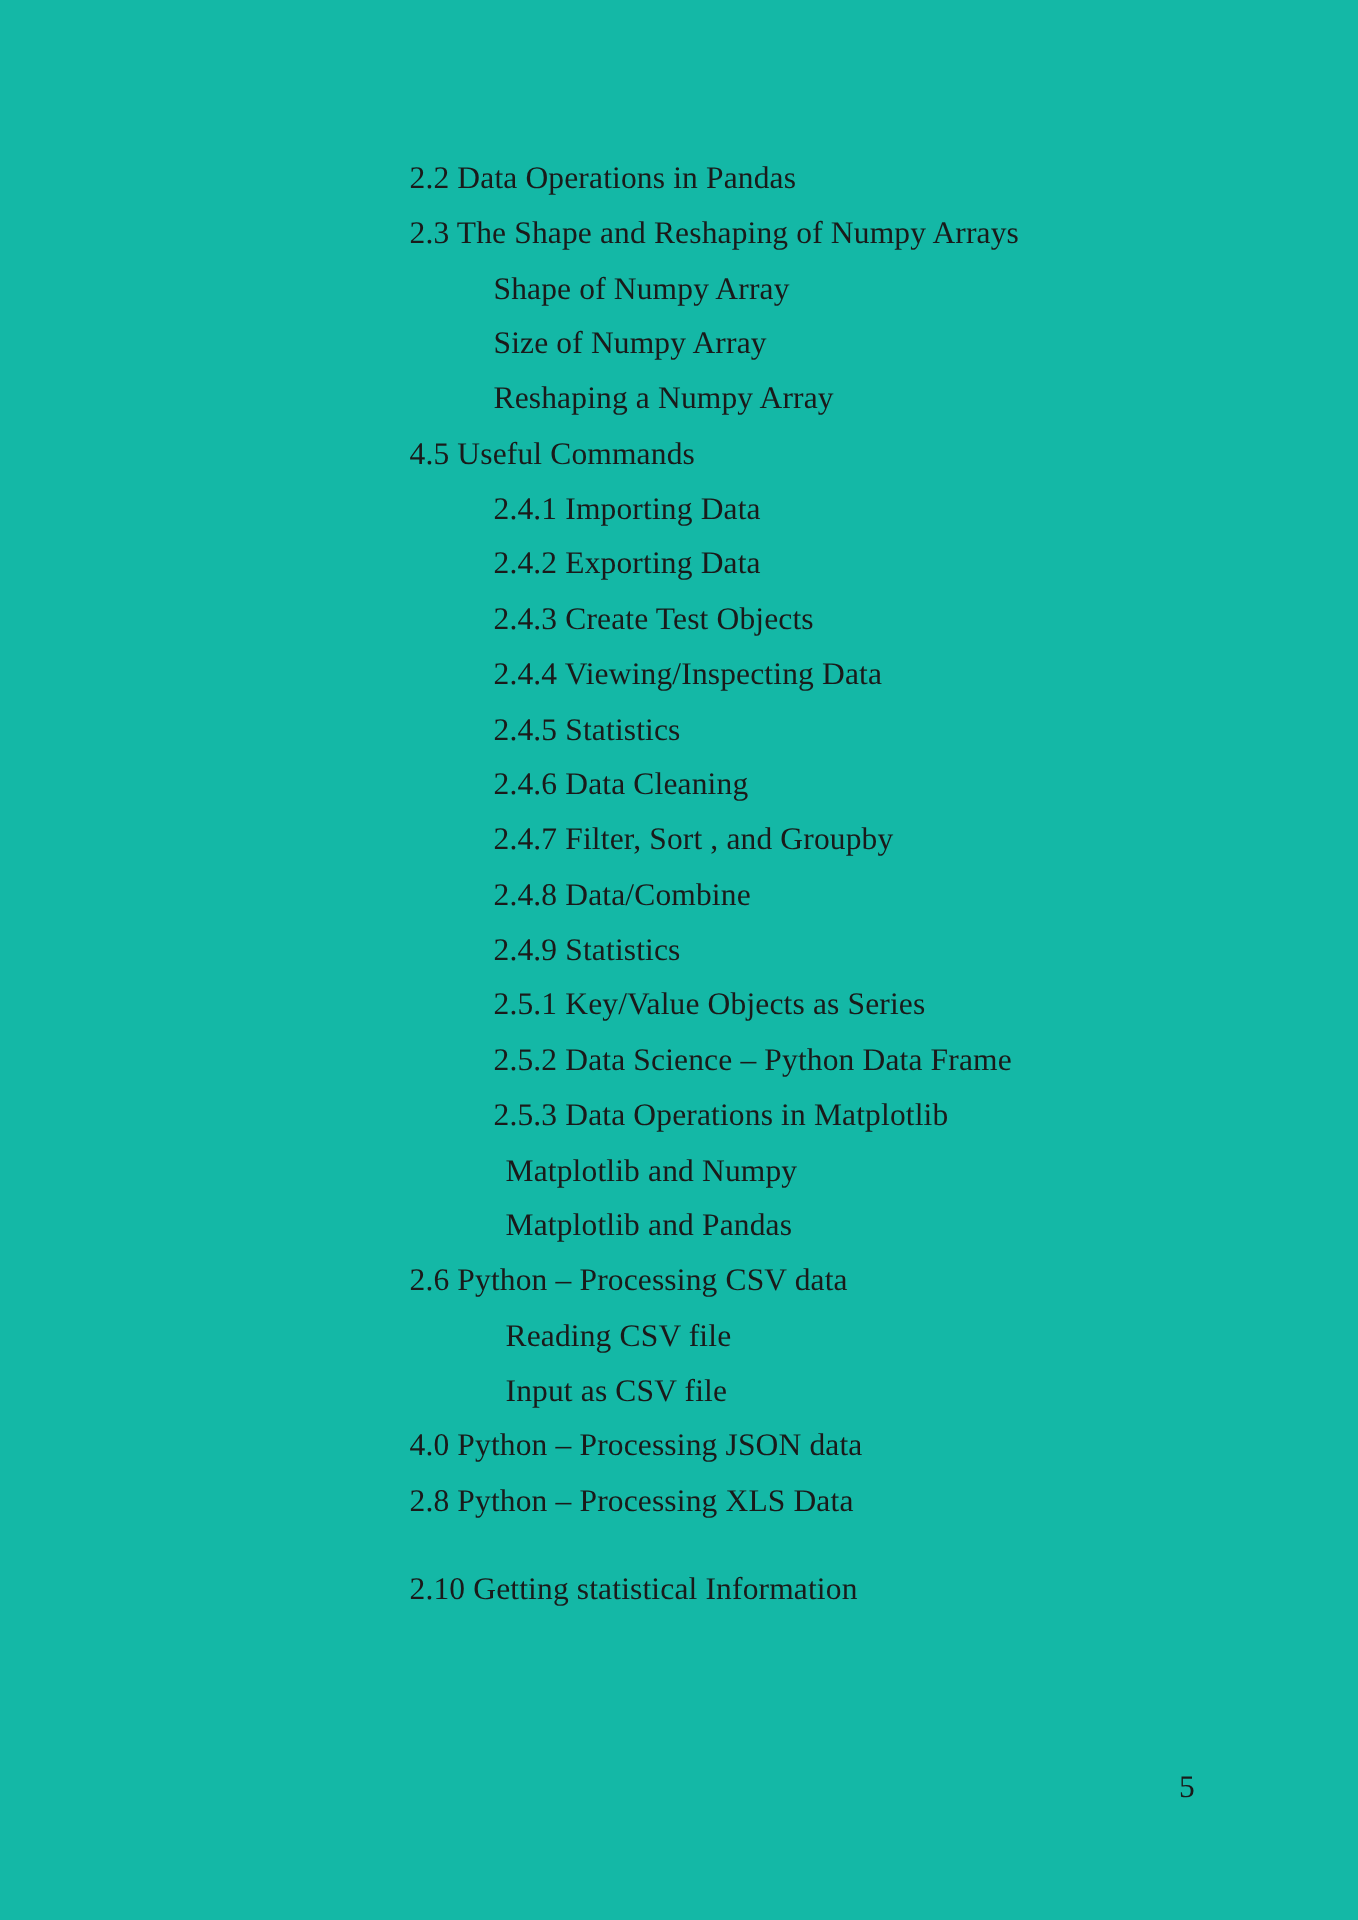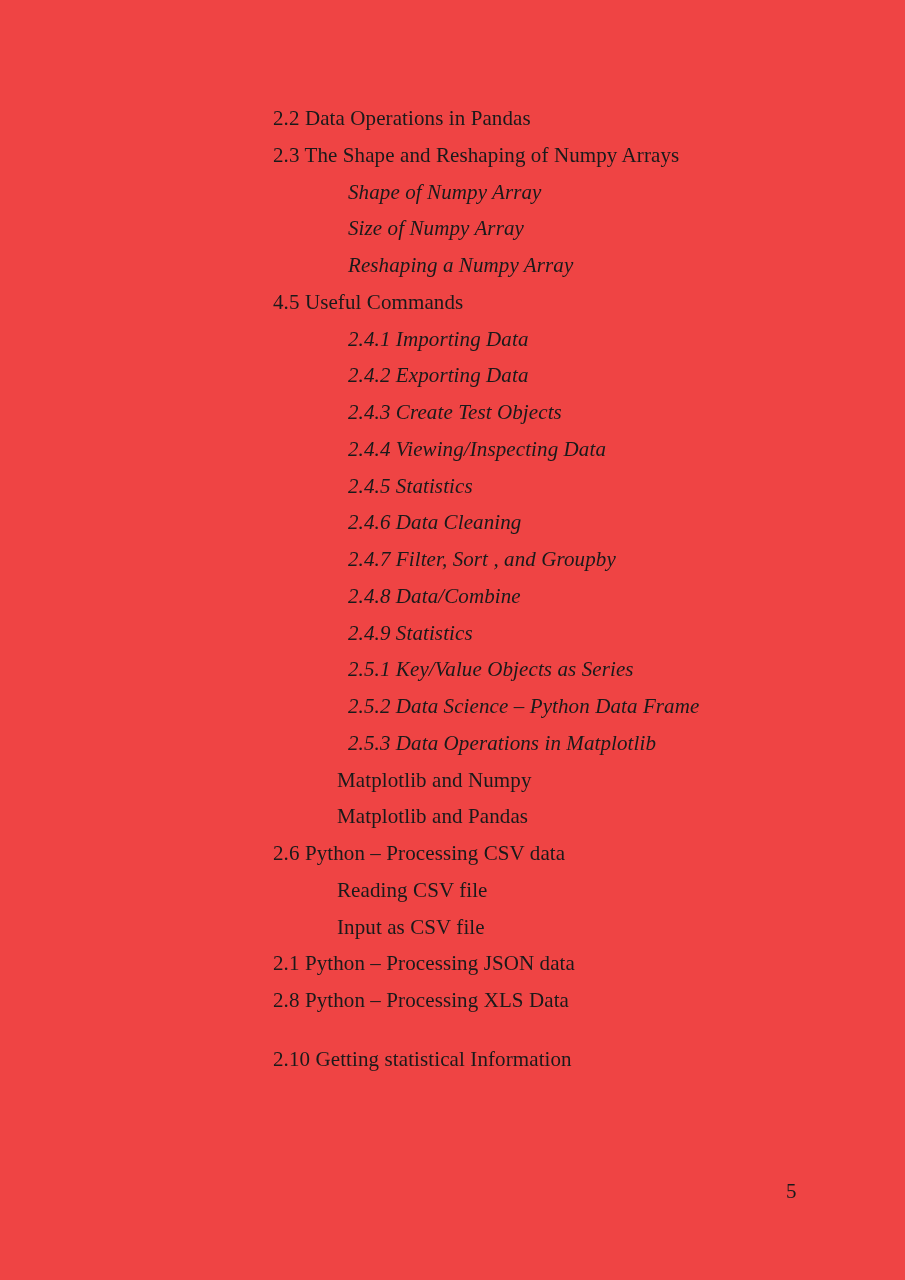--- a/index.html
+++ b/index.html
@@ -10,37 +10,37 @@
   body {
     width: 905px;
     height: 1280px;
     position: relative;
     overflow: hidden;
     font-family: "Liberation Serif", serif;
   }
   .page {
     position: absolute;
     inset: 0;
-    background: #ef4444;
+    background: #14b8a6;
   }
   .toc {
     position: absolute;
     top: 100px;
     left: 273px;
     right: 40px;
     font-size: 21px;
     line-height: 36.75px;
     color: #1a1a1a;
     letter-spacing: 0.1px;
   }
   .toc-line {
     white-space: nowrap;
   }
   .indent-1 { margin-left: 0; }
-  .indent-2 { margin-left: 75px; font-style: italic; }
+  .indent-2 { margin-left: 56px; }
   .indent-3 { margin-left: 64px; }
   .gap-before { margin-top: 22px; }
   .page-number {
     position: absolute;
     top: 1179px;
     left: 786px;
     font-size: 21px;
     line-height: normal;
     color: #1a1a1a;
   }
@@ -66,18 +66,18 @@
       <div class="toc-line indent-2">2.4.8 Data/Combine</div>
       <div class="toc-line indent-2">2.4.9 Statistics</div>
       <div class="toc-line indent-2">2.5.1 Key/Value Objects as Series</div>
       <div class="toc-line indent-2">2.5.2 Data Science – Python Data Frame</div>
       <div class="toc-line indent-2">2.5.3 Data Operations in Matplotlib</div>
       <div class="toc-line indent-3">Matplotlib and Numpy</div>
       <div class="toc-line indent-3">Matplotlib and Pandas</div>
       <div class="toc-line indent-1">2.6 Python – Processing CSV data</div>
       <div class="toc-line indent-3">Reading CSV file</div>
       <div class="toc-line indent-3">Input as CSV file</div>
-      <div class="toc-line indent-1">2.1 Python – Processing JSON data</div>
+      <div class="toc-line indent-1">4.0 Python – Processing JSON data</div>
       <div class="toc-line indent-1">2.8 Python – Processing XLS Data</div>
       <div class="toc-line indent-1 gap-before">2.10 Getting statistical Information</div>
     </div>
   <div class="page-number">5</div>
 </div>
 
 </body></html>

